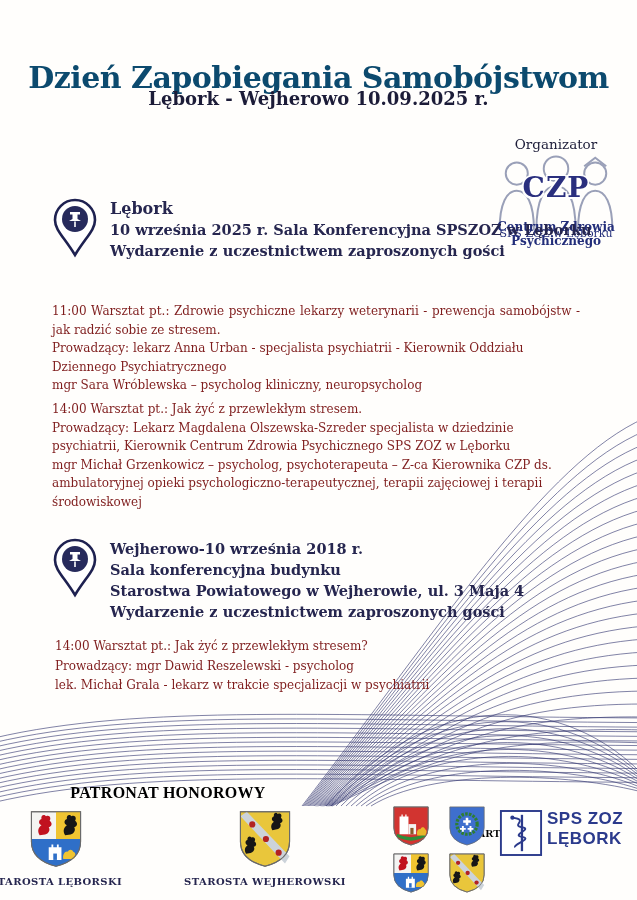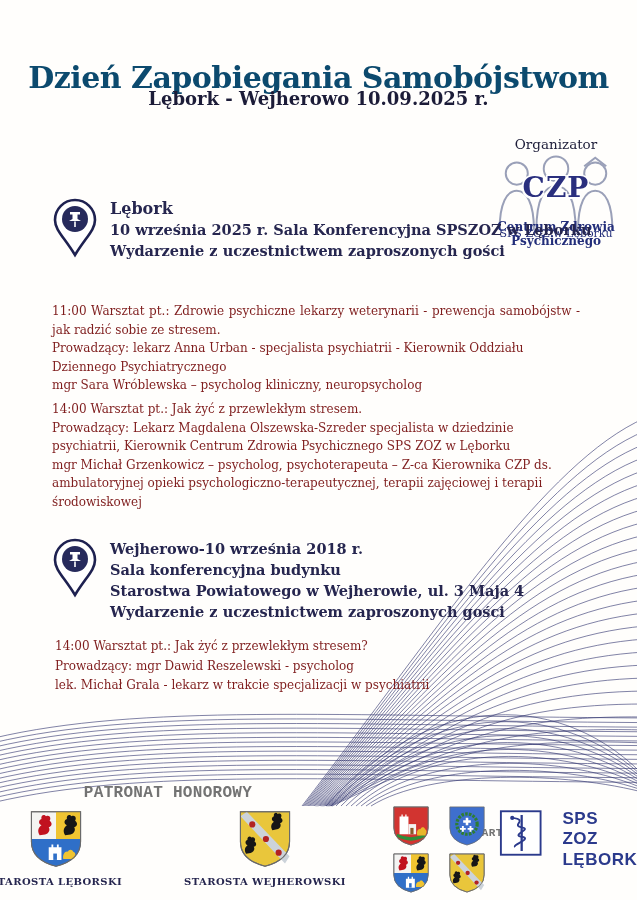--- a/index.html
+++ b/index.html
@@ -39,32 +39,32 @@
   
   .ws{width:528px; font-size:12px; line-height:18.6px; color:#7f1d1d;}
   .ws p{margin:0;}
   .ws-1{left:52px; top:302px;}
   .ws-2{left:52px; top:400px;}
   .ws-3{left:55px; top:637px; width:470px; line-height:19.5px;}
   .just{text-align:justify;}
 
   
   .patronat{left:18px; top:784px; width:300px; text-align:center;}
-  .foot-heading{font-family:Liberation Mono, monospace; font-weight:700;
-      font-size:16px; color:#737373; letter-spacing:.3px;}
+  .foot-heading{font-family:Liberation Serif, serif; font-weight:700;
+      font-size:16px; color:#000000; letter-spacing:.3px;}
   .pat-row{display:flex; justify-content:center; gap:62px; margin-top:7px;}
   .pat-item{display:flex; flex-direction:column; align-items:center;}
   .pat-label{margin-top:7px; font-size:10px; font-weight:700; color:#26264f;
       letter-spacing:.4px; white-space:nowrap;}
 
   .partners{left:383px; top:779px; width:246px;}
   .partners .foot-heading{text-align:center; font-size:11px;margin-top:48px;}
   .partner-grid{position:absolute; left:8px; top:26px; display:grid;
       grid-template-columns:40px 40px; column-gap:16px; row-gap:5px;}
-  .sps-logo{position:absolute; left:116px; top:30px; display:flex; align-items:flex-start; gap:20px;}
+  .sps-logo{position:absolute; left:116px; top:30px; display:flex; align-items:flex-start; gap:4px;}
   .sps-text{font-family:"Liberation Sans", sans-serif; font-weight:700; font-size:17px;
       line-height:1.2; color:#2b3a8c; letter-spacing:.5px;}
   .hidden-defs{position:absolute; width:0; height:0; overflow:hidden;}
 </style>
 </head>
 <body>
 
 <svg class="hidden-defs" aria-hidden="true">
   <defs>
     <path id="shield-outline" d="M3,3 H57 V36 Q57,56 30,63 Q3,56 3,36 Z"></path>

